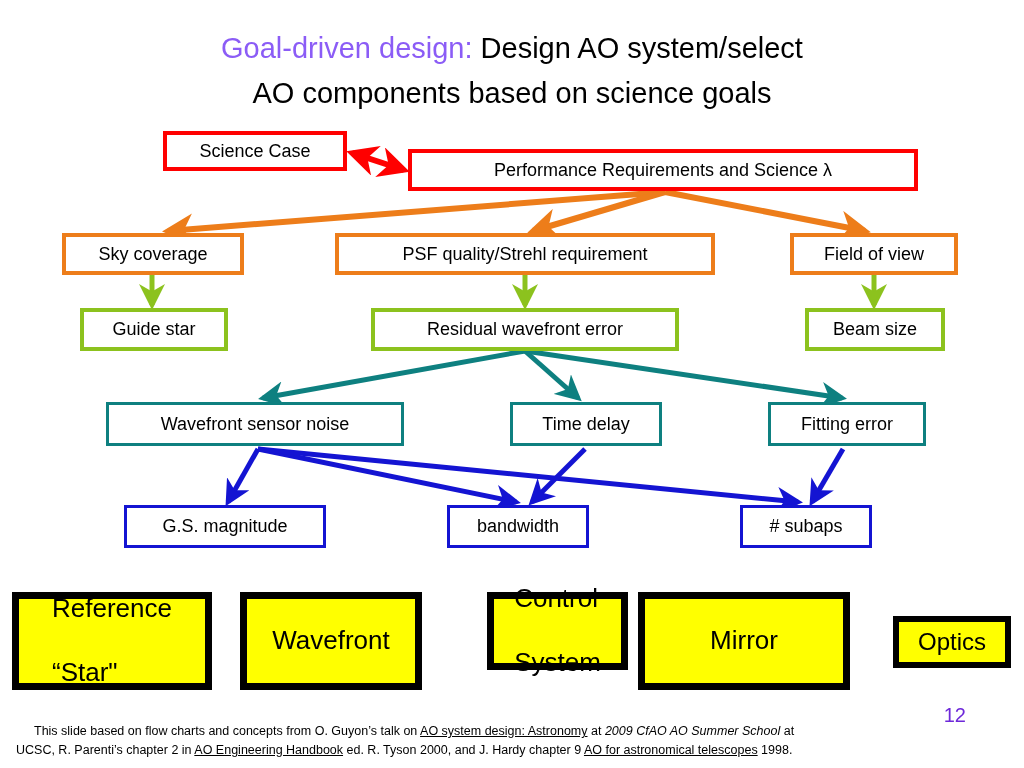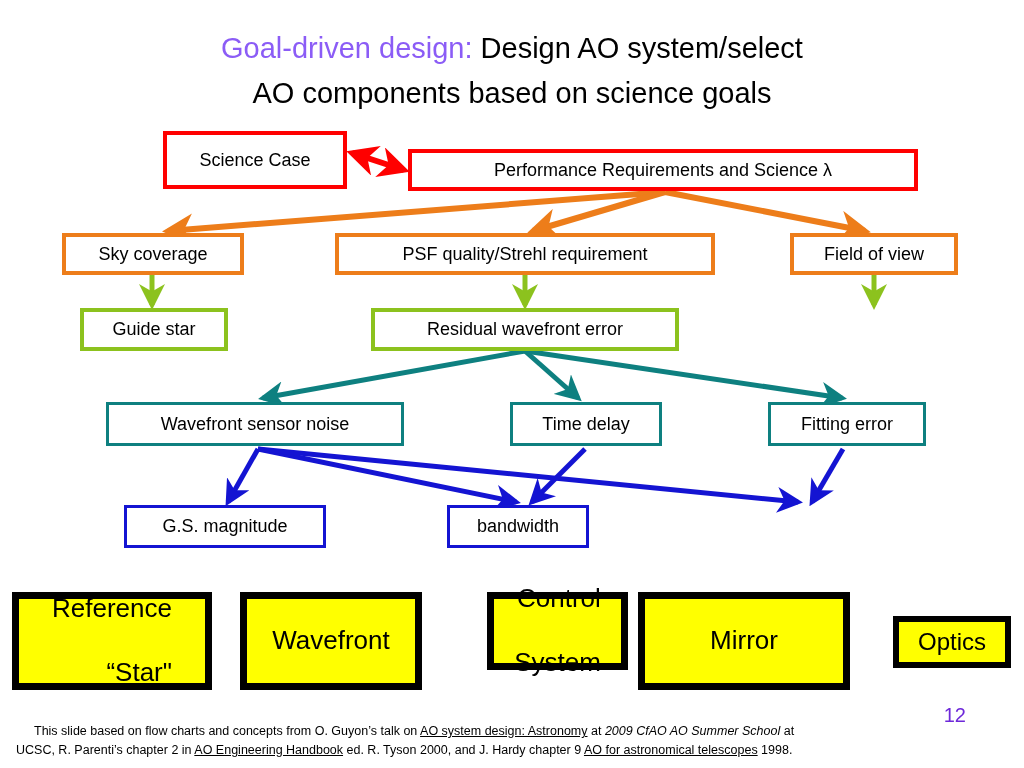--- a/index.html
+++ b/index.html
@@ -71,21 +71,21 @@
 
   
   .component {
     position: absolute;
     box-sizing: border-box;
     background: #FFFF00;
     border: 7px solid #000000;
     display: flex;
     align-items: center;
     justify-content: center;
-    text-align: right;
+    text-align: left;
     font-size: 26px;
     line-height: 1.22;
     color: #000000;
     white-space: pre-line;
   }
   .component.small {
     font-size: 24px;
     border-width: 6px;
   }
 
@@ -156,21 +156,21 @@
     <line x1="525" y1="351" x2="578" y2="398" stroke="#0E8080" stroke-width="5" marker-end="url(#ah-teal)"></line>
     <line x1="525" y1="351" x2="842" y2="398" stroke="#0E8080" stroke-width="5" marker-end="url(#ah-teal)"></line>
 
     <line x1="258" y1="449" x2="228" y2="502" stroke="#1414D2" stroke-width="5" marker-end="url(#ah-blue)"></line>
     <line x1="258" y1="449" x2="516" y2="502" stroke="#1414D2" stroke-width="5" marker-end="url(#ah-blue)"></line>
     <line x1="258" y1="449" x2="798" y2="502" stroke="#1414D2" stroke-width="5" marker-end="url(#ah-blue)"></line>
     <line x1="585" y1="449" x2="532" y2="502" stroke="#1414D2" stroke-width="5" marker-end="url(#ah-blue)"></line>
     <line x1="843" y1="449" x2="812" y2="502" stroke="#1414D2" stroke-width="5" marker-end="url(#ah-blue)"></line>
   </svg>
 
-  <div class="node red" style="left:163px; top:131px; width:184px; height:58px;">
+  <div class="node red" style="left:163px; top:131px; width:184px; height:40px;">
     <span>Science Case</span>
   </div>
   <div class="node red" style="left:408px; top:149px; width:510px; height:42px;">
     <span>Performance Requirements and Science λ</span>
   </div>
 
   <div class="node orange" style="left:62px; top:233px; width:182px; height:42px;">
     <span>Sky coverage</span>
   </div>
   <div class="node orange" style="left:335px; top:233px; width:380px; height:42px;">
@@ -179,36 +179,42 @@
   <div class="node orange" style="left:790px; top:233px; width:168px; height:42px;">
     <span>Field of view</span>
   </div>
 
   <div class="node green" style="left:80px; top:308px; width:148px; height:43px;">
     <span>Guide star</span>
   </div>
   <div class="node green" style="left:371px; top:308px; width:308px; height:43px;">
     <span>Residual wavefront error</span>
   </div>
+  <div class="node green" style="left:805px; top:308px; width:140px; height:43px;">
+    <span>Beam size</span>
+  </div>
 
   <div class="node teal" style="left:106px; top:402px; width:298px; height:44px;">
     <span>Wavefront sensor noise</span>
   </div>
   <div class="node teal" style="left:510px; top:402px; width:152px; height:44px;">
     <span>Time delay</span>
   </div>
   <div class="node teal" style="left:768px; top:402px; width:158px; height:44px;">
     <span>Fitting error</span>
   </div>
 
   <div class="node blue" style="left:124px; top:505px; width:202px; height:43px;">
     <span>G.S. magnitude</span>
   </div>
   <div class="node blue" style="left:447px; top:505px; width:142px; height:43px;">
     <span>bandwidth</span>
+  </div>
+  <div class="node blue" style="left:740px; top:505px; width:132px; height:43px;">
+    <span># subaps</span>
   </div>
 </div>
 
 <div class="component" style="left:12px; top:592px; width:200px; height:98px;">
   <div>
     <div>Reference</div>
     <div>“Star"</div>
   </div>
 </div>
 <div class="component" style="left:240px; top:592px; width:182px; height:98px;">

